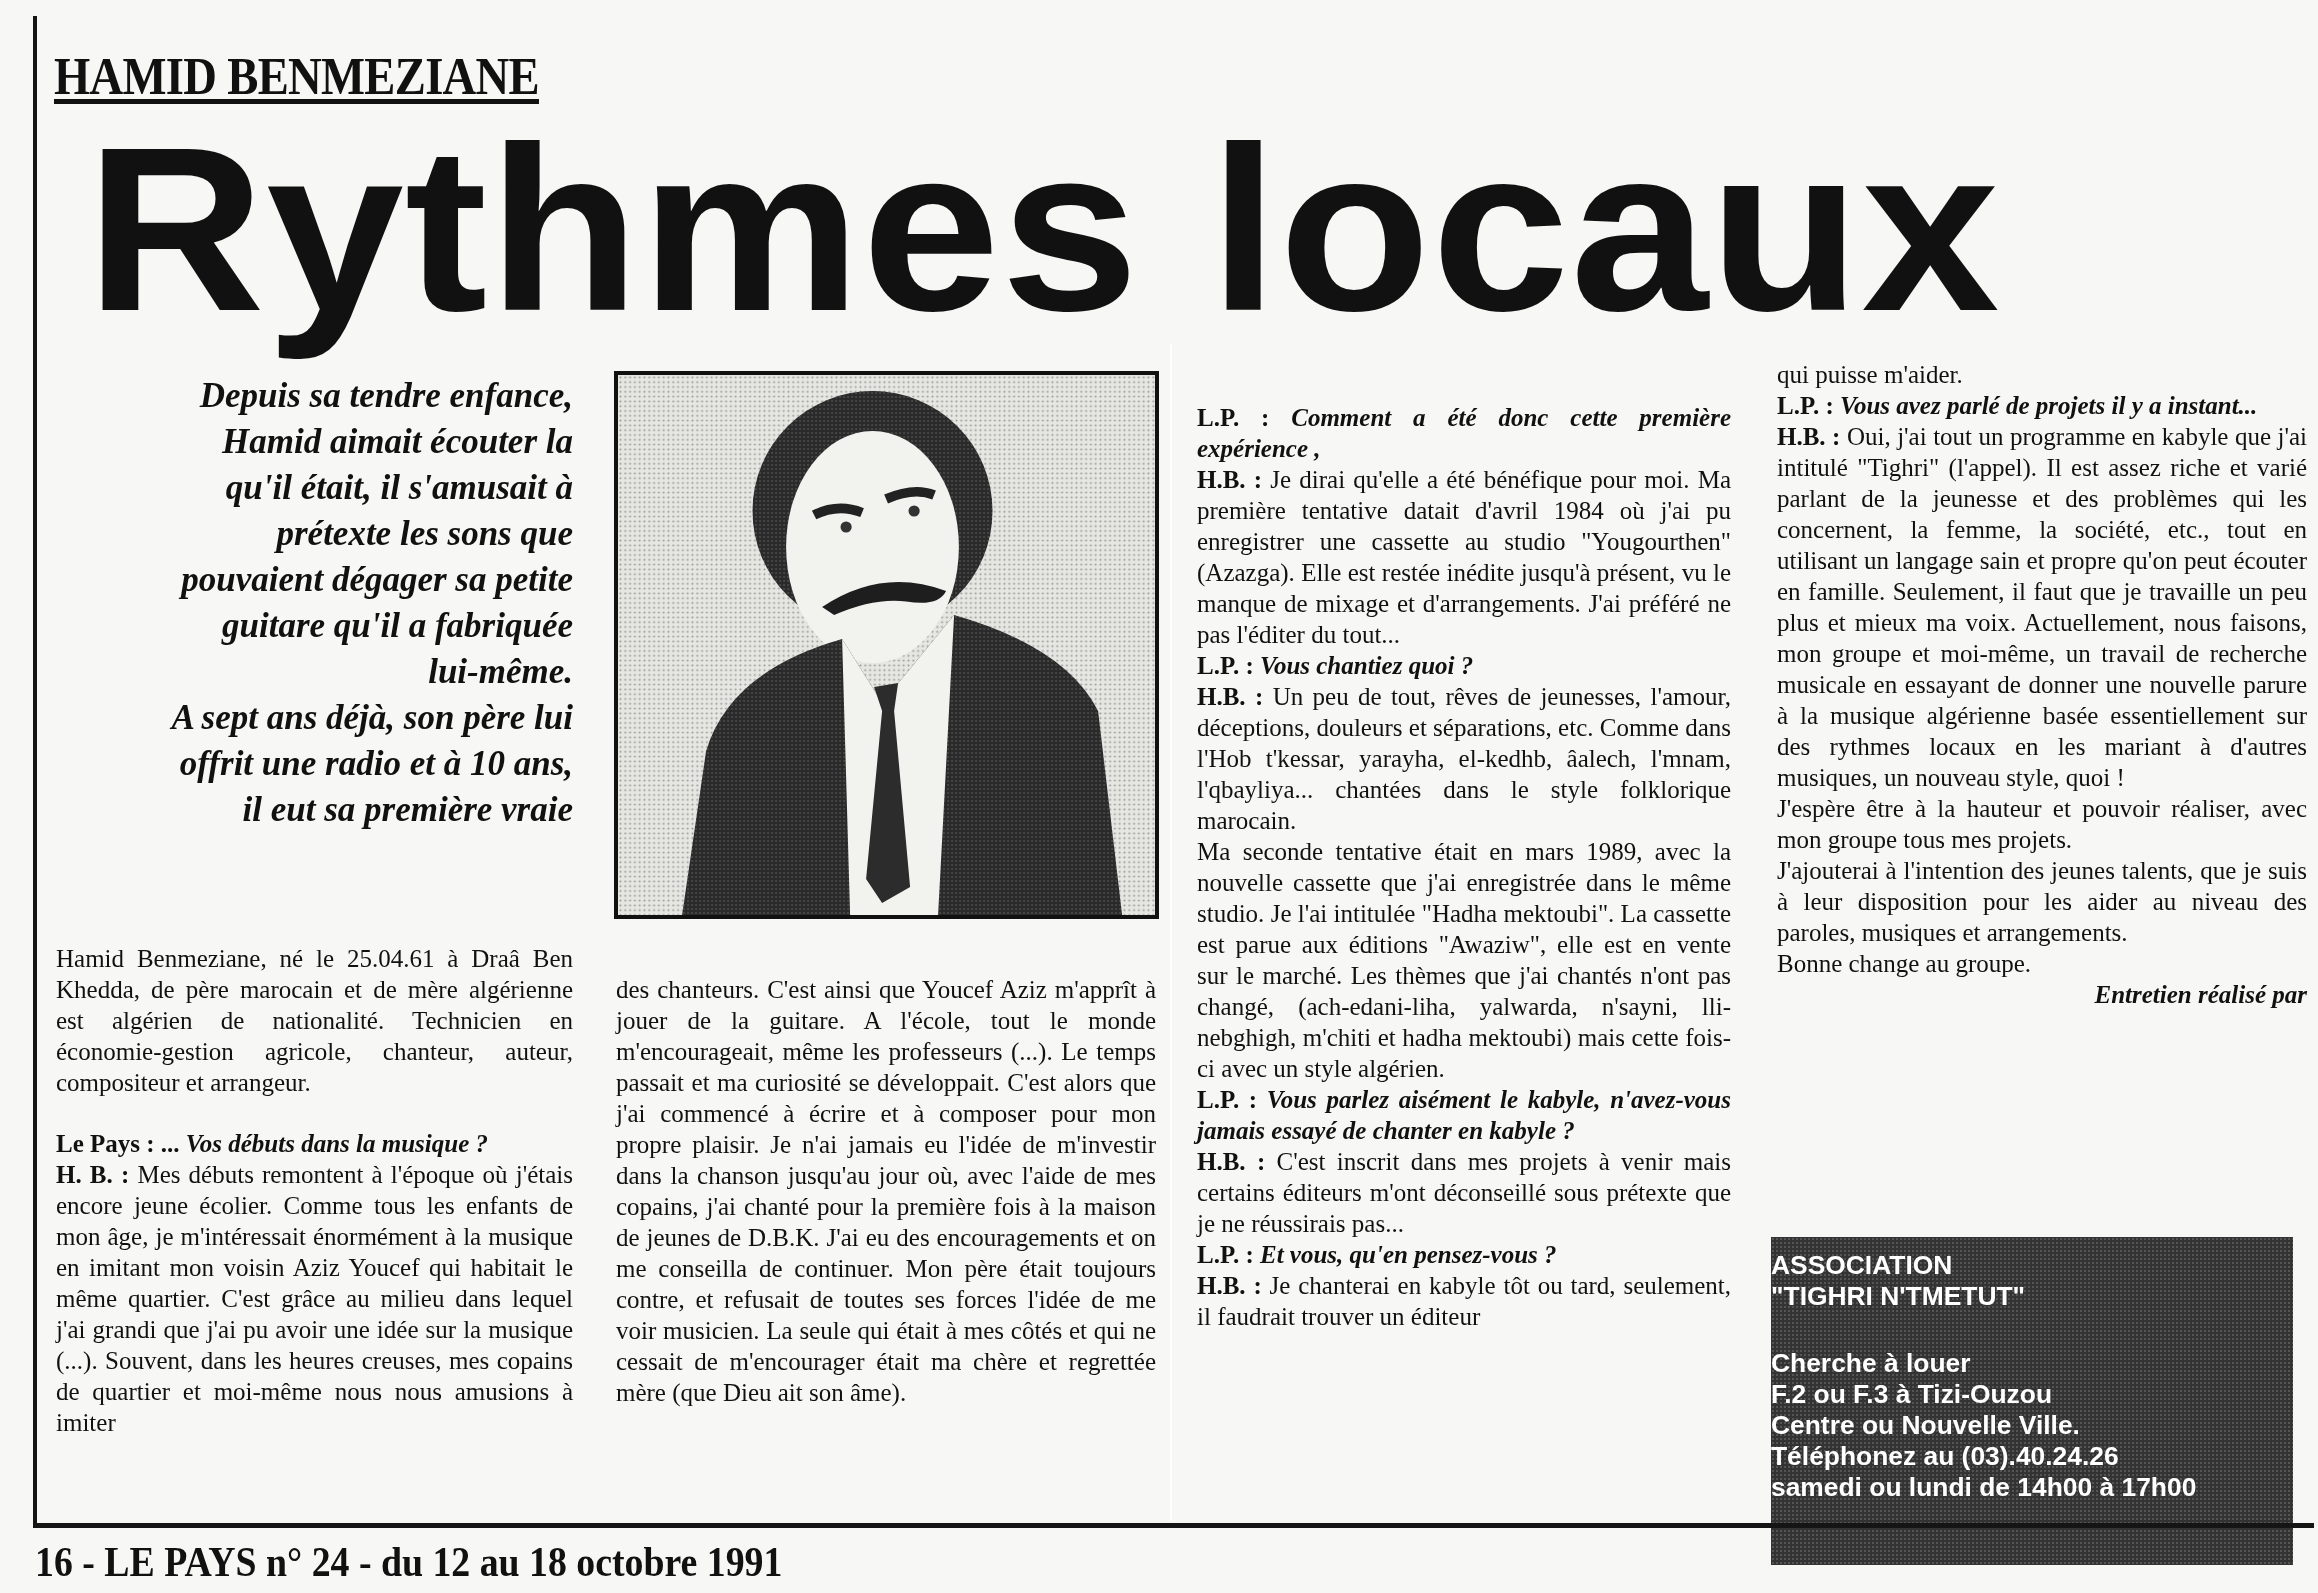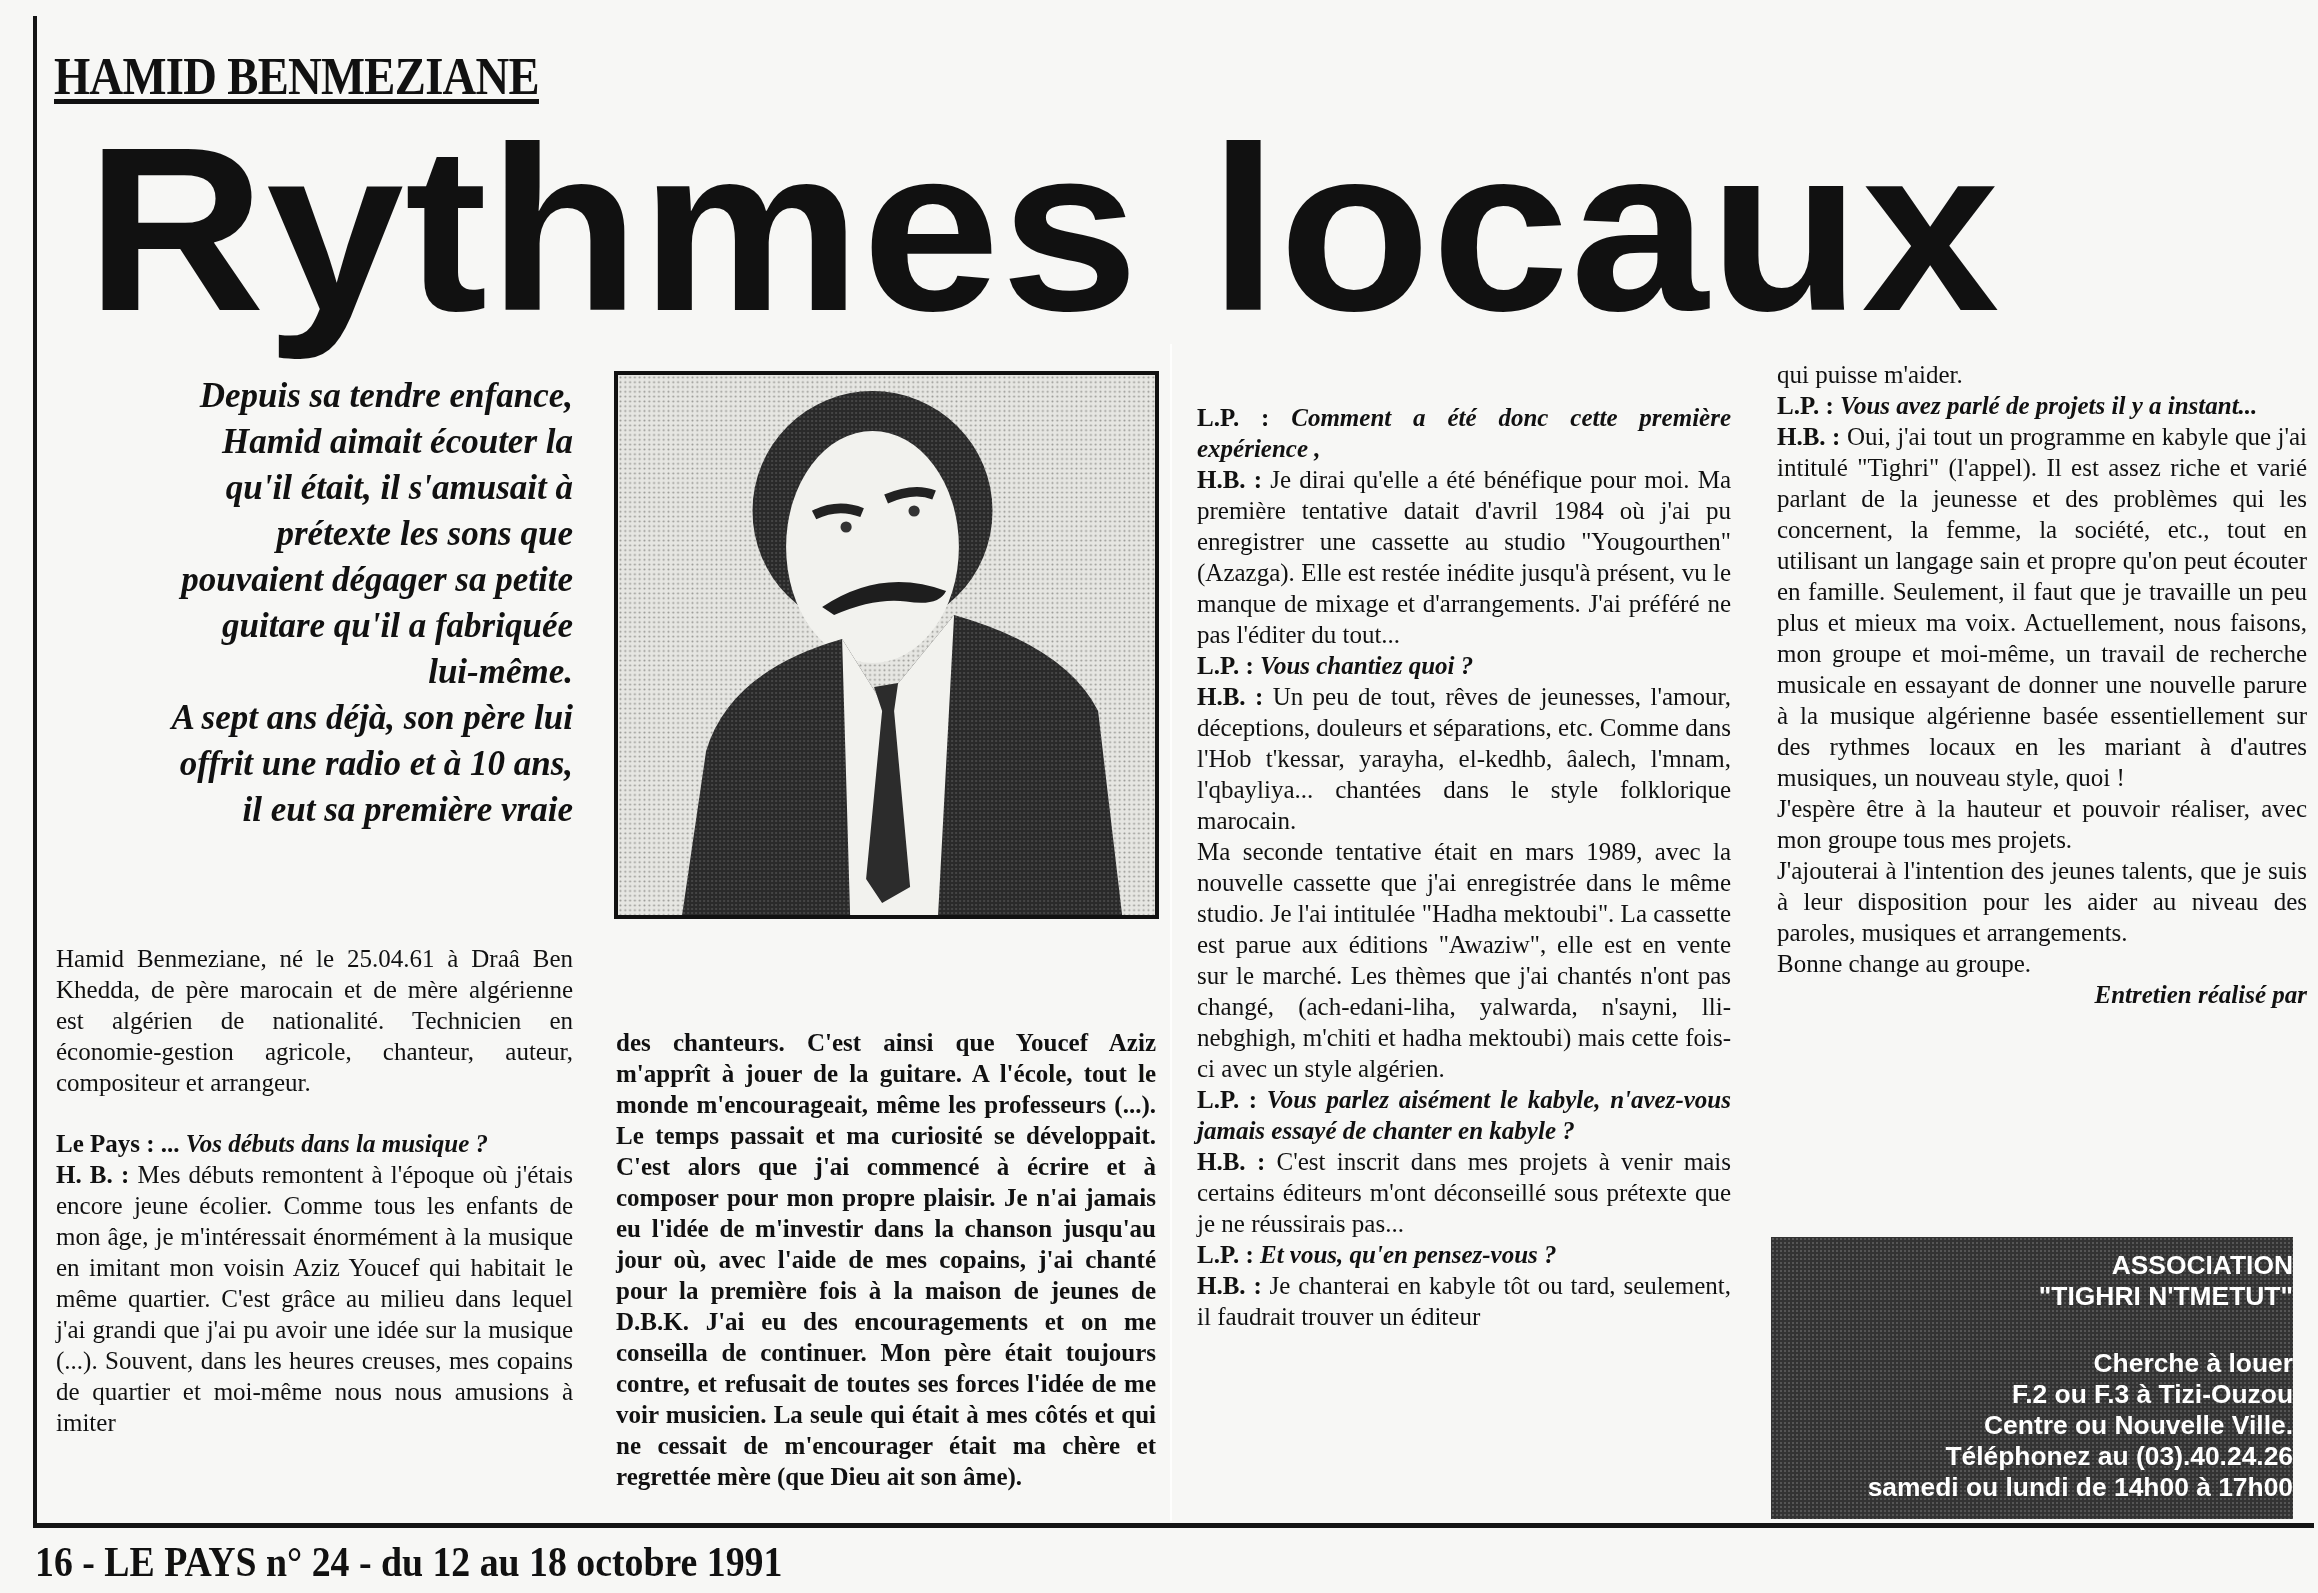--- a/index.html
+++ b/index.html
@@ -26,32 +26,32 @@
     left:53px; top:373px; width:520px; text-align:right;
     font-style:italic; font-weight:bold; font-size:35px; line-height:46px;
   }
   .intro p { margin:0; }
   .col { position:absolute; font-size:25px; line-height:31px; text-align:justify; }
   .col p { margin:0; }
   .q { font-weight:bold; }
   .q i { }
   .sp { margin-top:30px !important; }
   .col1 { left:56px; top:943px; width:517px; }
-  .col2 { left:616px; top:1027px; width:540px;font-weight:bold; }
+  .col2 { left:616px; top:974px; width:540px; }
   .col3 { left:1197px; top:402px; width:534px; }
   .col4 { left:1777px; top:359px; width:530px; }
   .sign { text-align:right; font-weight:bold; font-style:italic; }
   .photo {
     left:614px; top:371px; width:537px; height:540px; border:4px solid #111;
     background:#e9e9e6; overflow:hidden;
   }
   .ad {
-    left:1771px; top:1237px; width:522px; height:282px;
+    left:1771px; top:1237px; width:522px; height:328px;
     background:#333; background-image:radial-gradient(#555 0.8px, transparent 1.2px);
-    background-size:4px 4px; color:#fff; text-align:right;
+    background-size:4px 4px; color:#fff; text-align:left;
     font-family:"Liberation Sans","DejaVu Sans",sans-serif; font-weight:bold;
     font-size:26.4px; line-height:31px;
   }
   .ad .l { display:block; }
   .footer {
     left:35px; top:1541px; font-size:42px; font-weight:bold; line-height:1;
     white-space:nowrap; transform:scaleX(0.9); transform-origin:left;
   }
   .fold { left:1170px; top:344px; width:1.6px; height:1177px; background:rgba(255,255,255,0.8); }
 </style>

